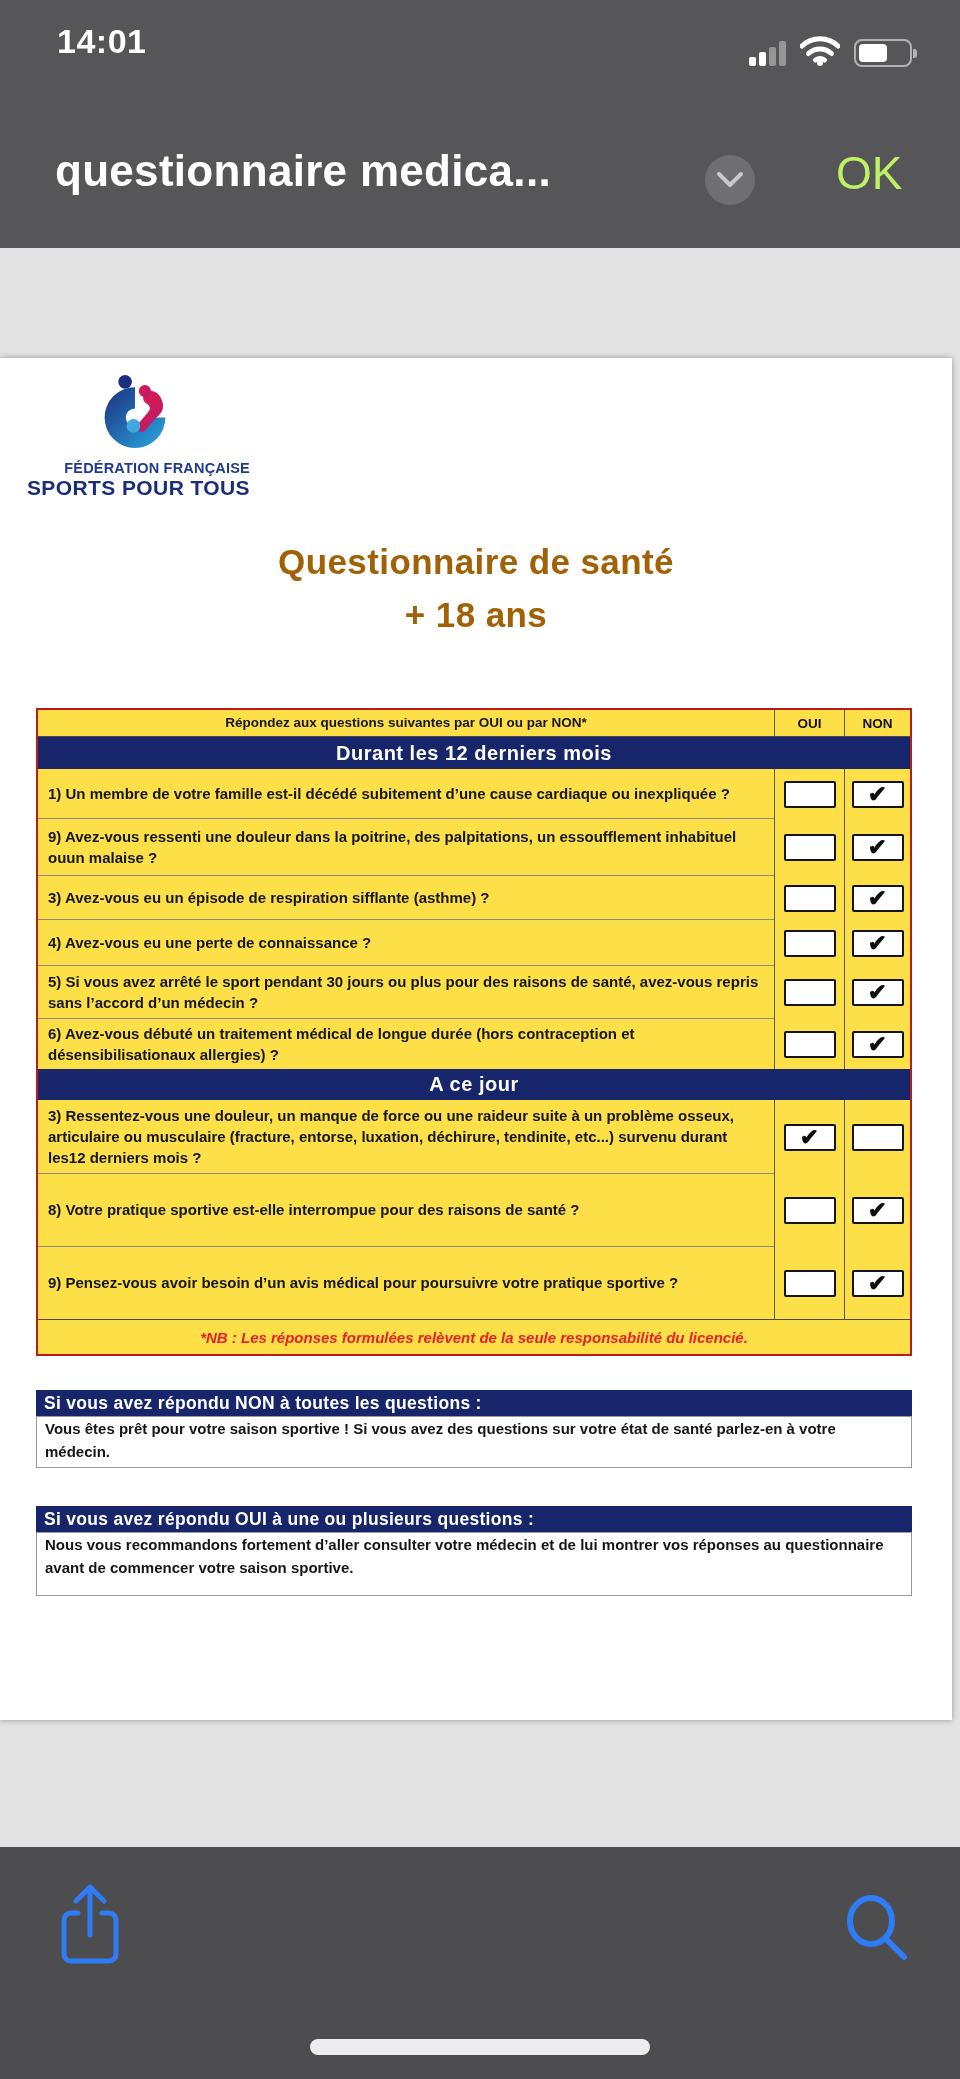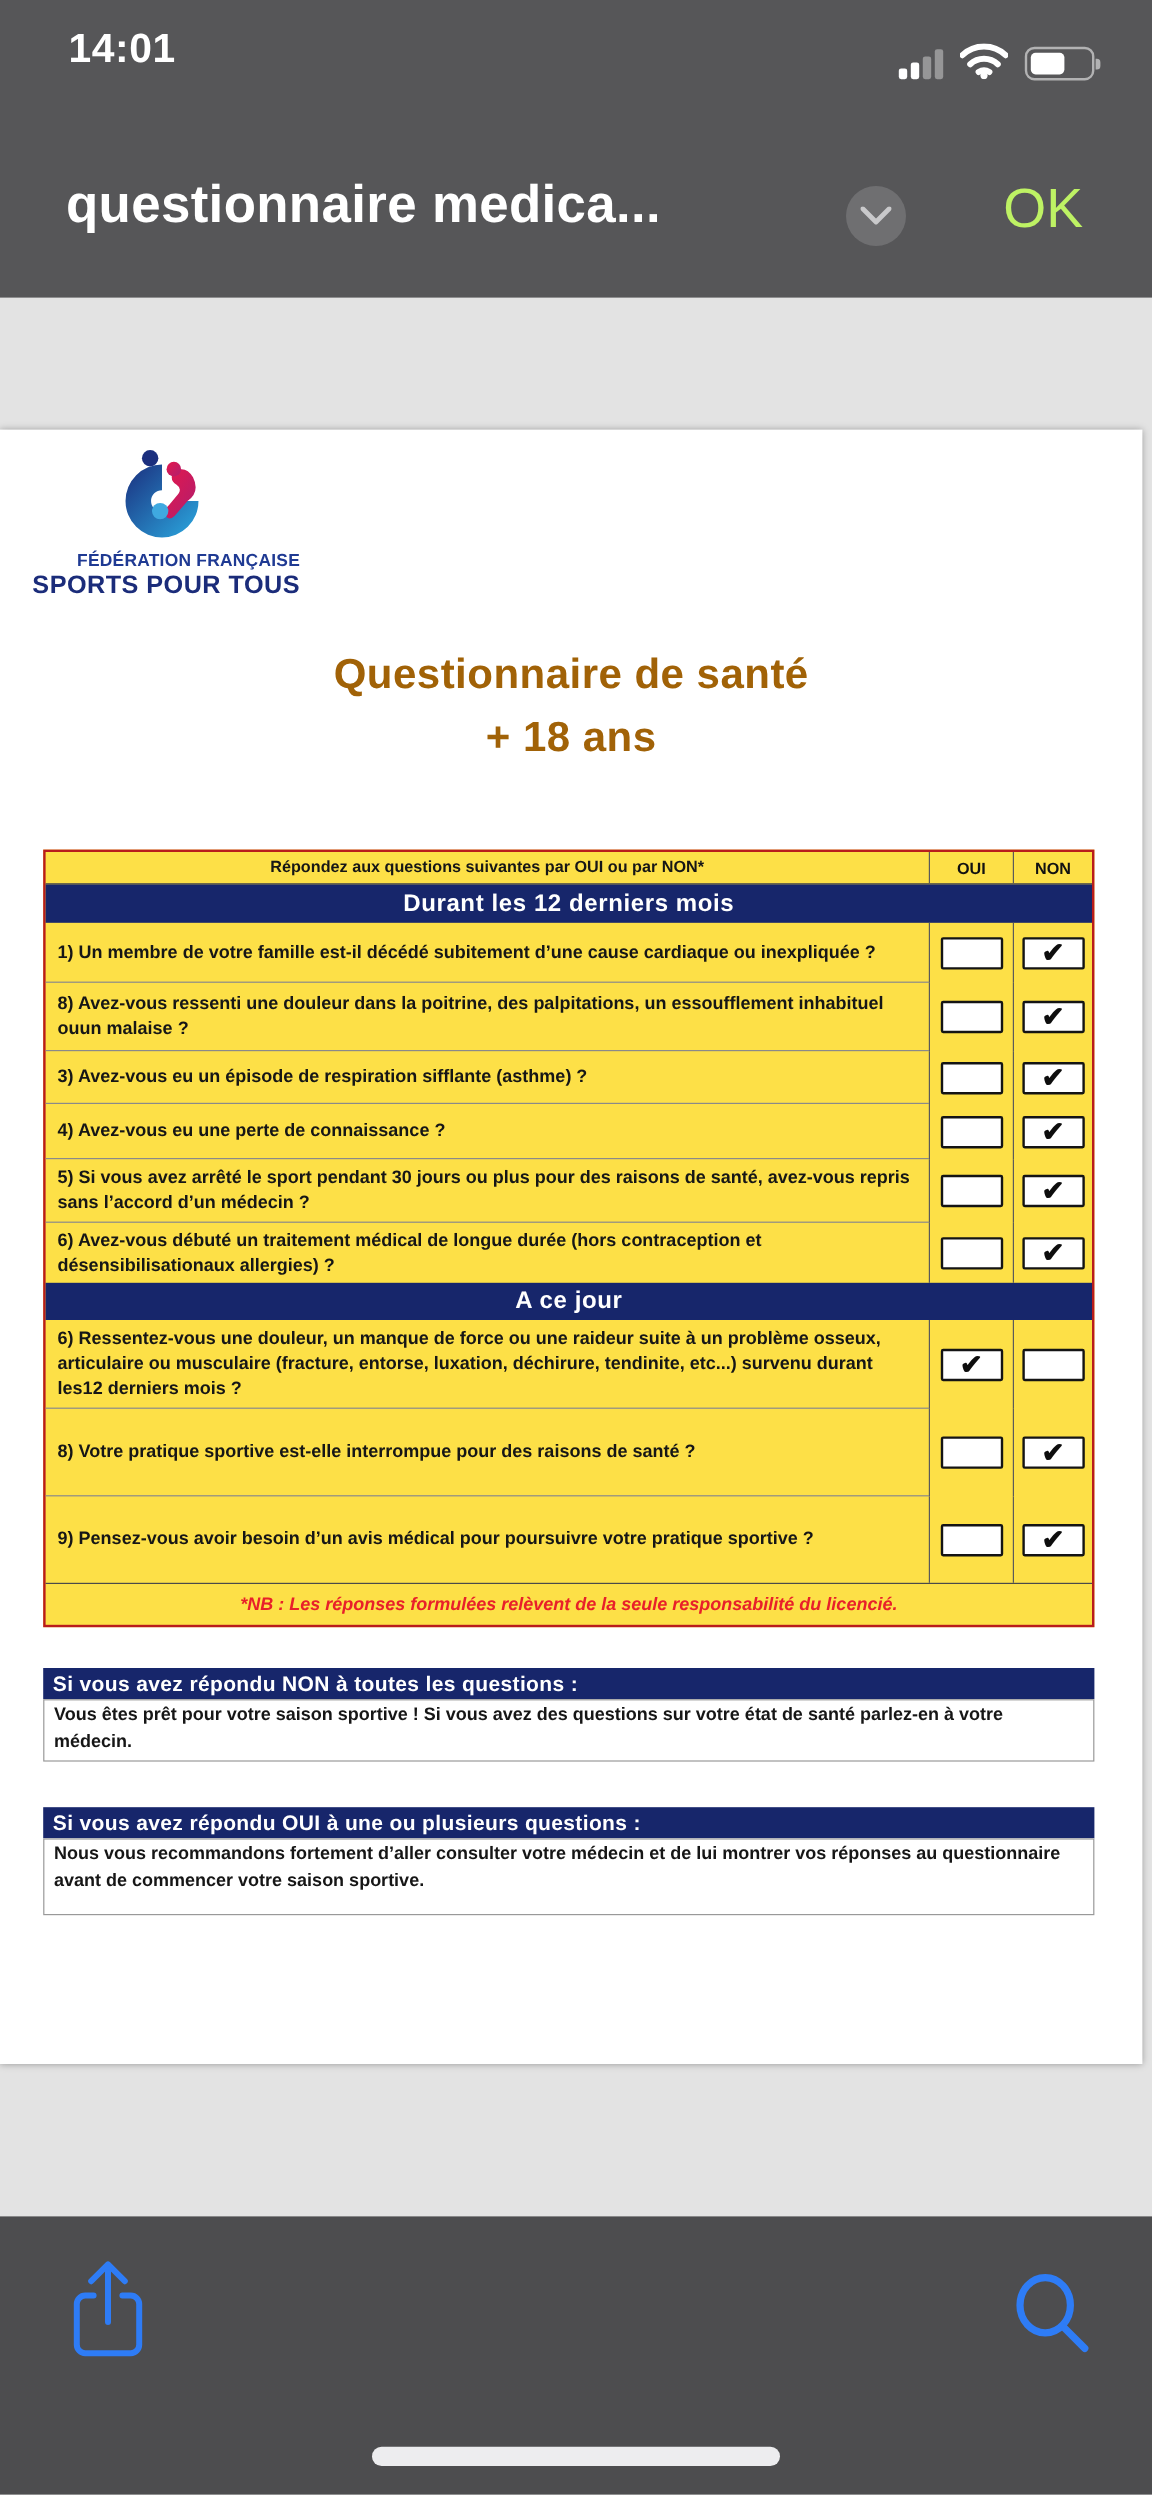--- a/index.html
+++ b/index.html
@@ -141,21 +141,21 @@
         <div class="cell-q">1) Un membre de votre famille est-il décédé subitement d’une cause cardiaque ou inexpliquée ?</div>
         <div class="cell-ans">
             <span class="checkbox"></span>
           </div>
         <div class="cell-ans non">
             <span class="checkbox">✔</span>
           </div>
       </div>
 
       <div class="trow qrow rh2">
-        <div class="cell-q">8) Avez-vous ressenti une douleur dans la poitrine, des palpitations, un essoufflement inhabituel ouun malaise ?</div>
+        <div class="cell-q">9) Avez-vous ressenti une douleur dans la poitrine, des palpitations, un essoufflement inhabituel ouun malaise ?</div>
         <div class="cell-ans">
             <span class="checkbox"></span>
           </div>
         <div class="cell-ans non">
             <span class="checkbox">✔</span>
           </div>
       </div>
 
       <div class="trow qrow rh3">
         <div class="cell-q">3) Avez-vous eu un épisode de respiration sifflante (asthme) ?</div>
@@ -193,21 +193,21 @@
             <span class="checkbox"></span>
           </div>
         <div class="cell-ans non">
             <span class="checkbox">✔</span>
           </div>
       </div>
 
       <div class="sec-banner sec2">A ce jour</div>
 
       <div class="trow qrow rh7">
-        <div class="cell-q">6) Ressentez-vous une douleur, un manque de force ou une raideur suite à un problème osseux, articulaire ou musculaire (fracture, entorse, luxation, déchirure, tendinite, etc...) survenu durant les12 derniers mois ?</div>
+        <div class="cell-q">3) Ressentez-vous une douleur, un manque de force ou une raideur suite à un problème osseux, articulaire ou musculaire (fracture, entorse, luxation, déchirure, tendinite, etc...) survenu durant les12 derniers mois ?</div>
         <div class="cell-ans">
             <span class="checkbox">✔</span>
           </div>
         <div class="cell-ans non">
             <span class="checkbox"></span>
           </div>
       </div>
 
       <div class="trow qrow rh8">
         <div class="cell-q">8) Votre pratique sportive est-elle interrompue pour des raisons de santé ?</div>

